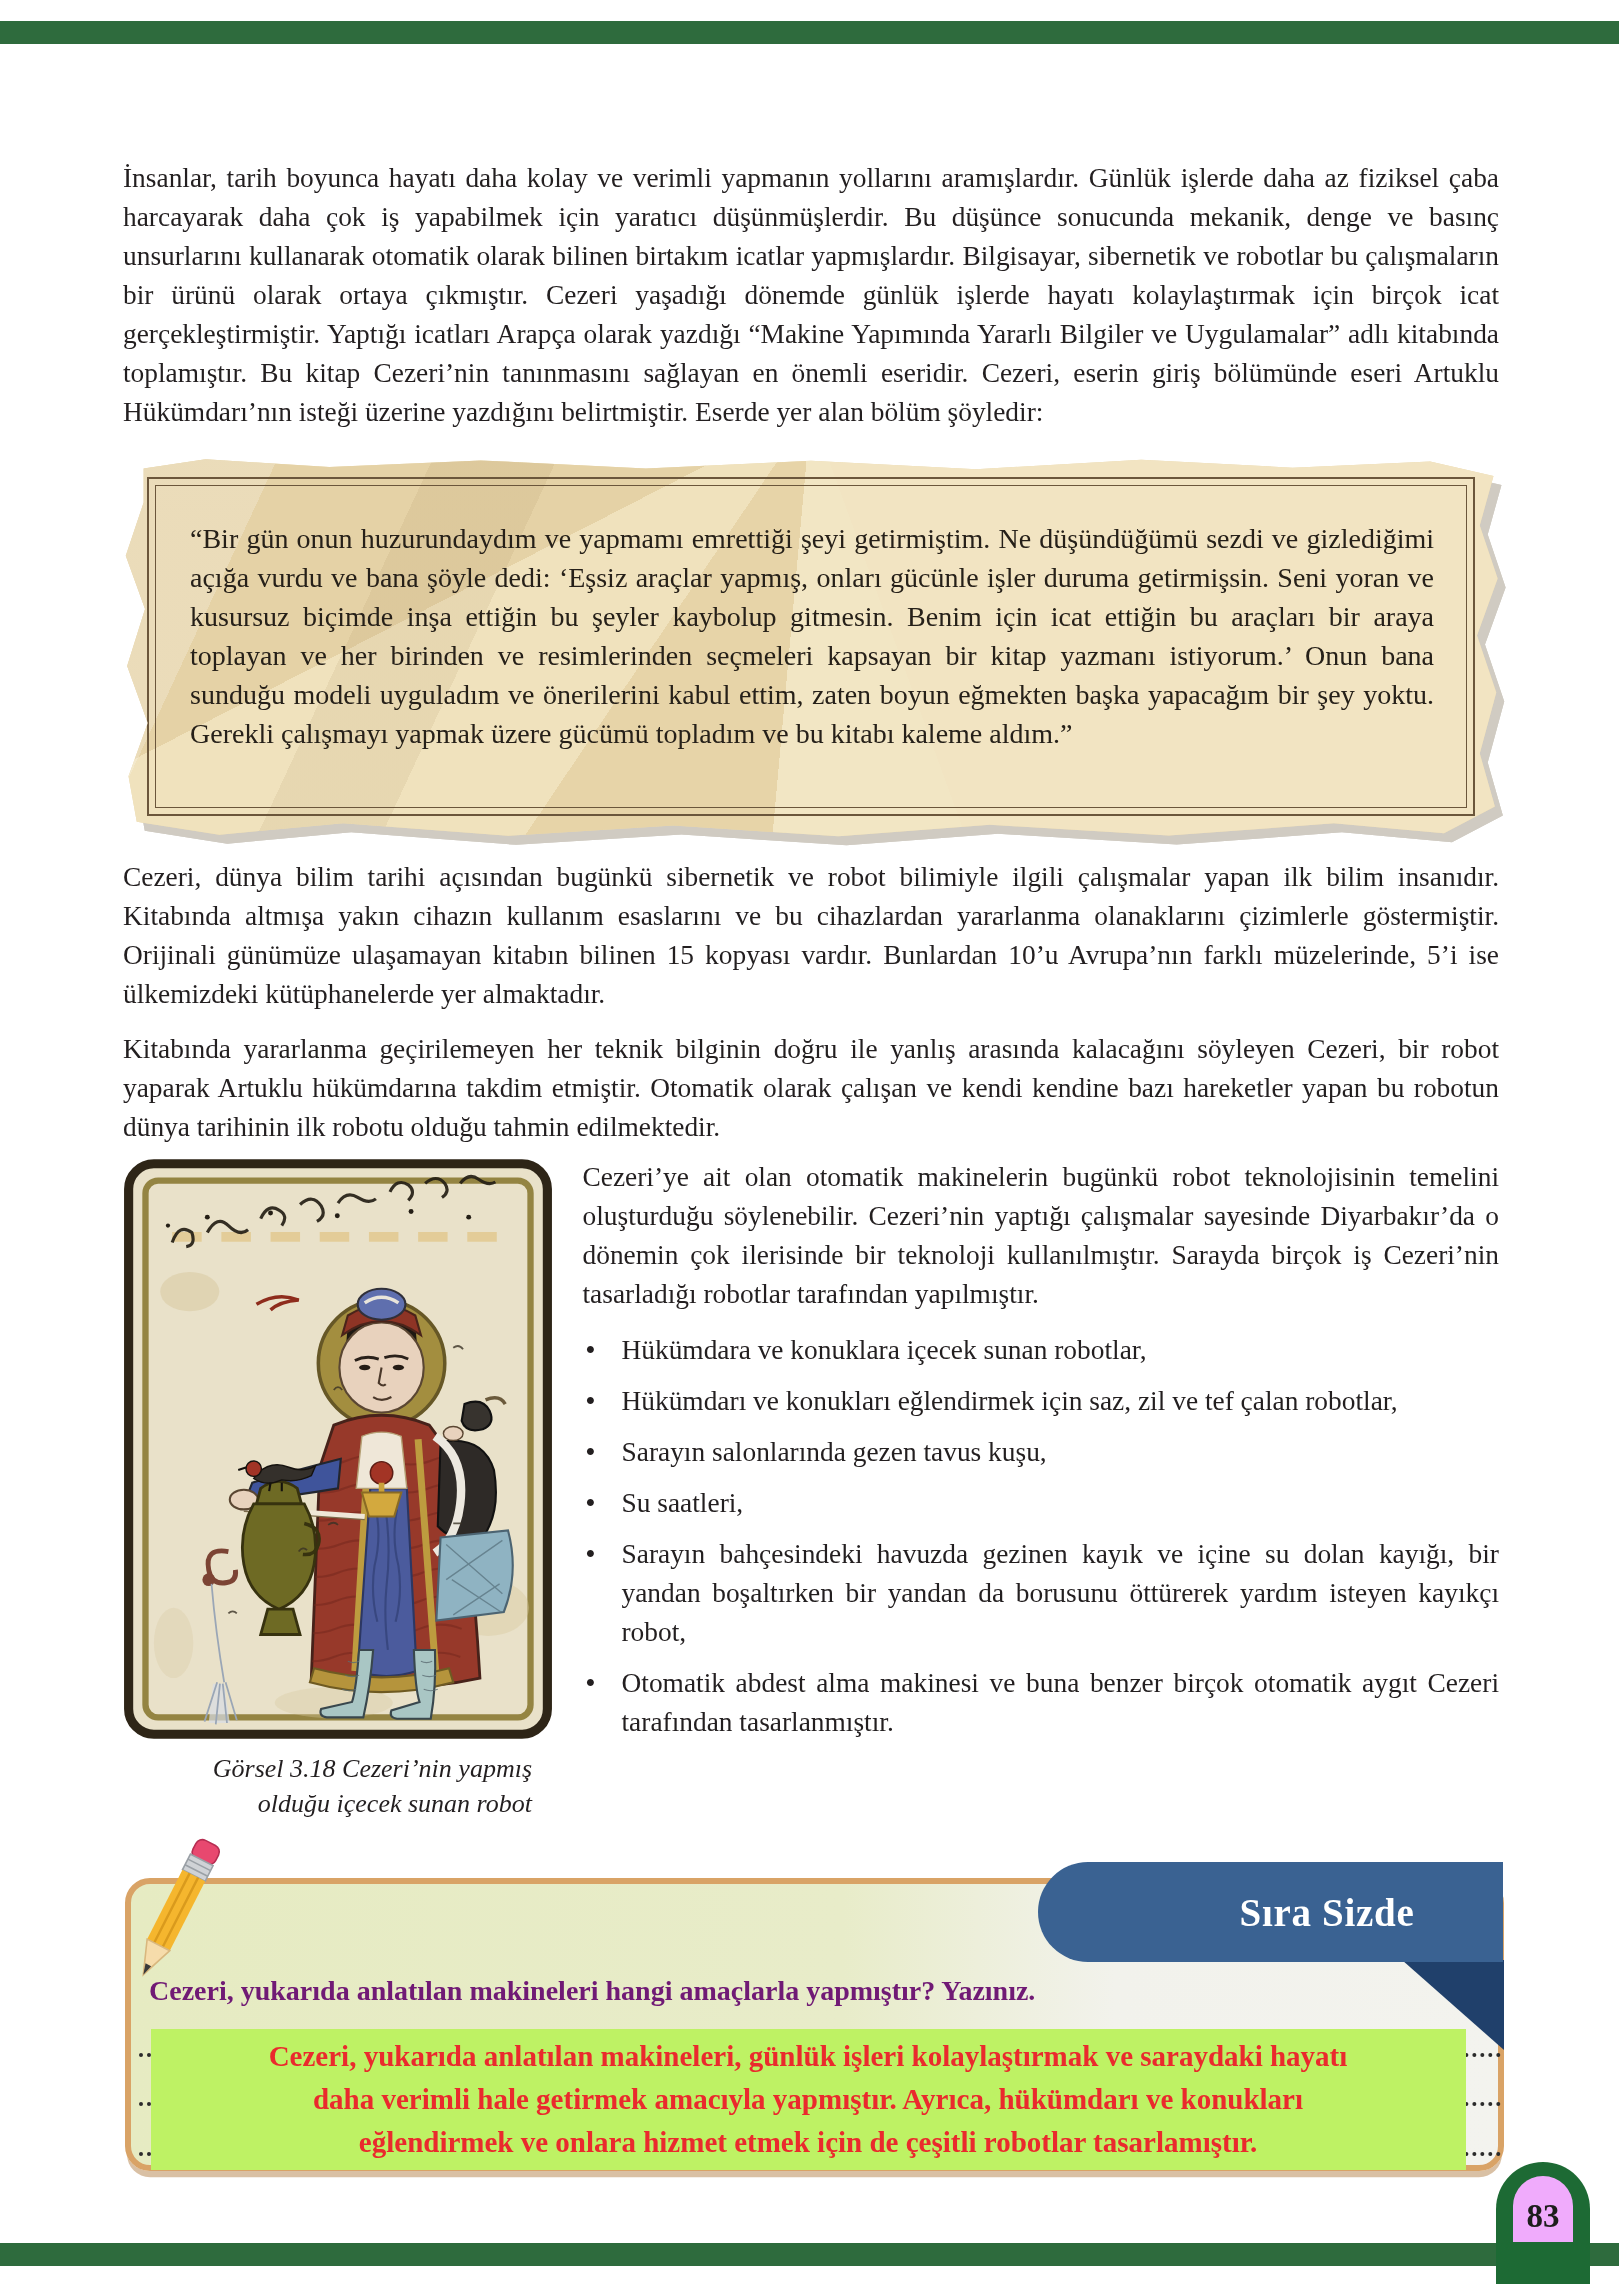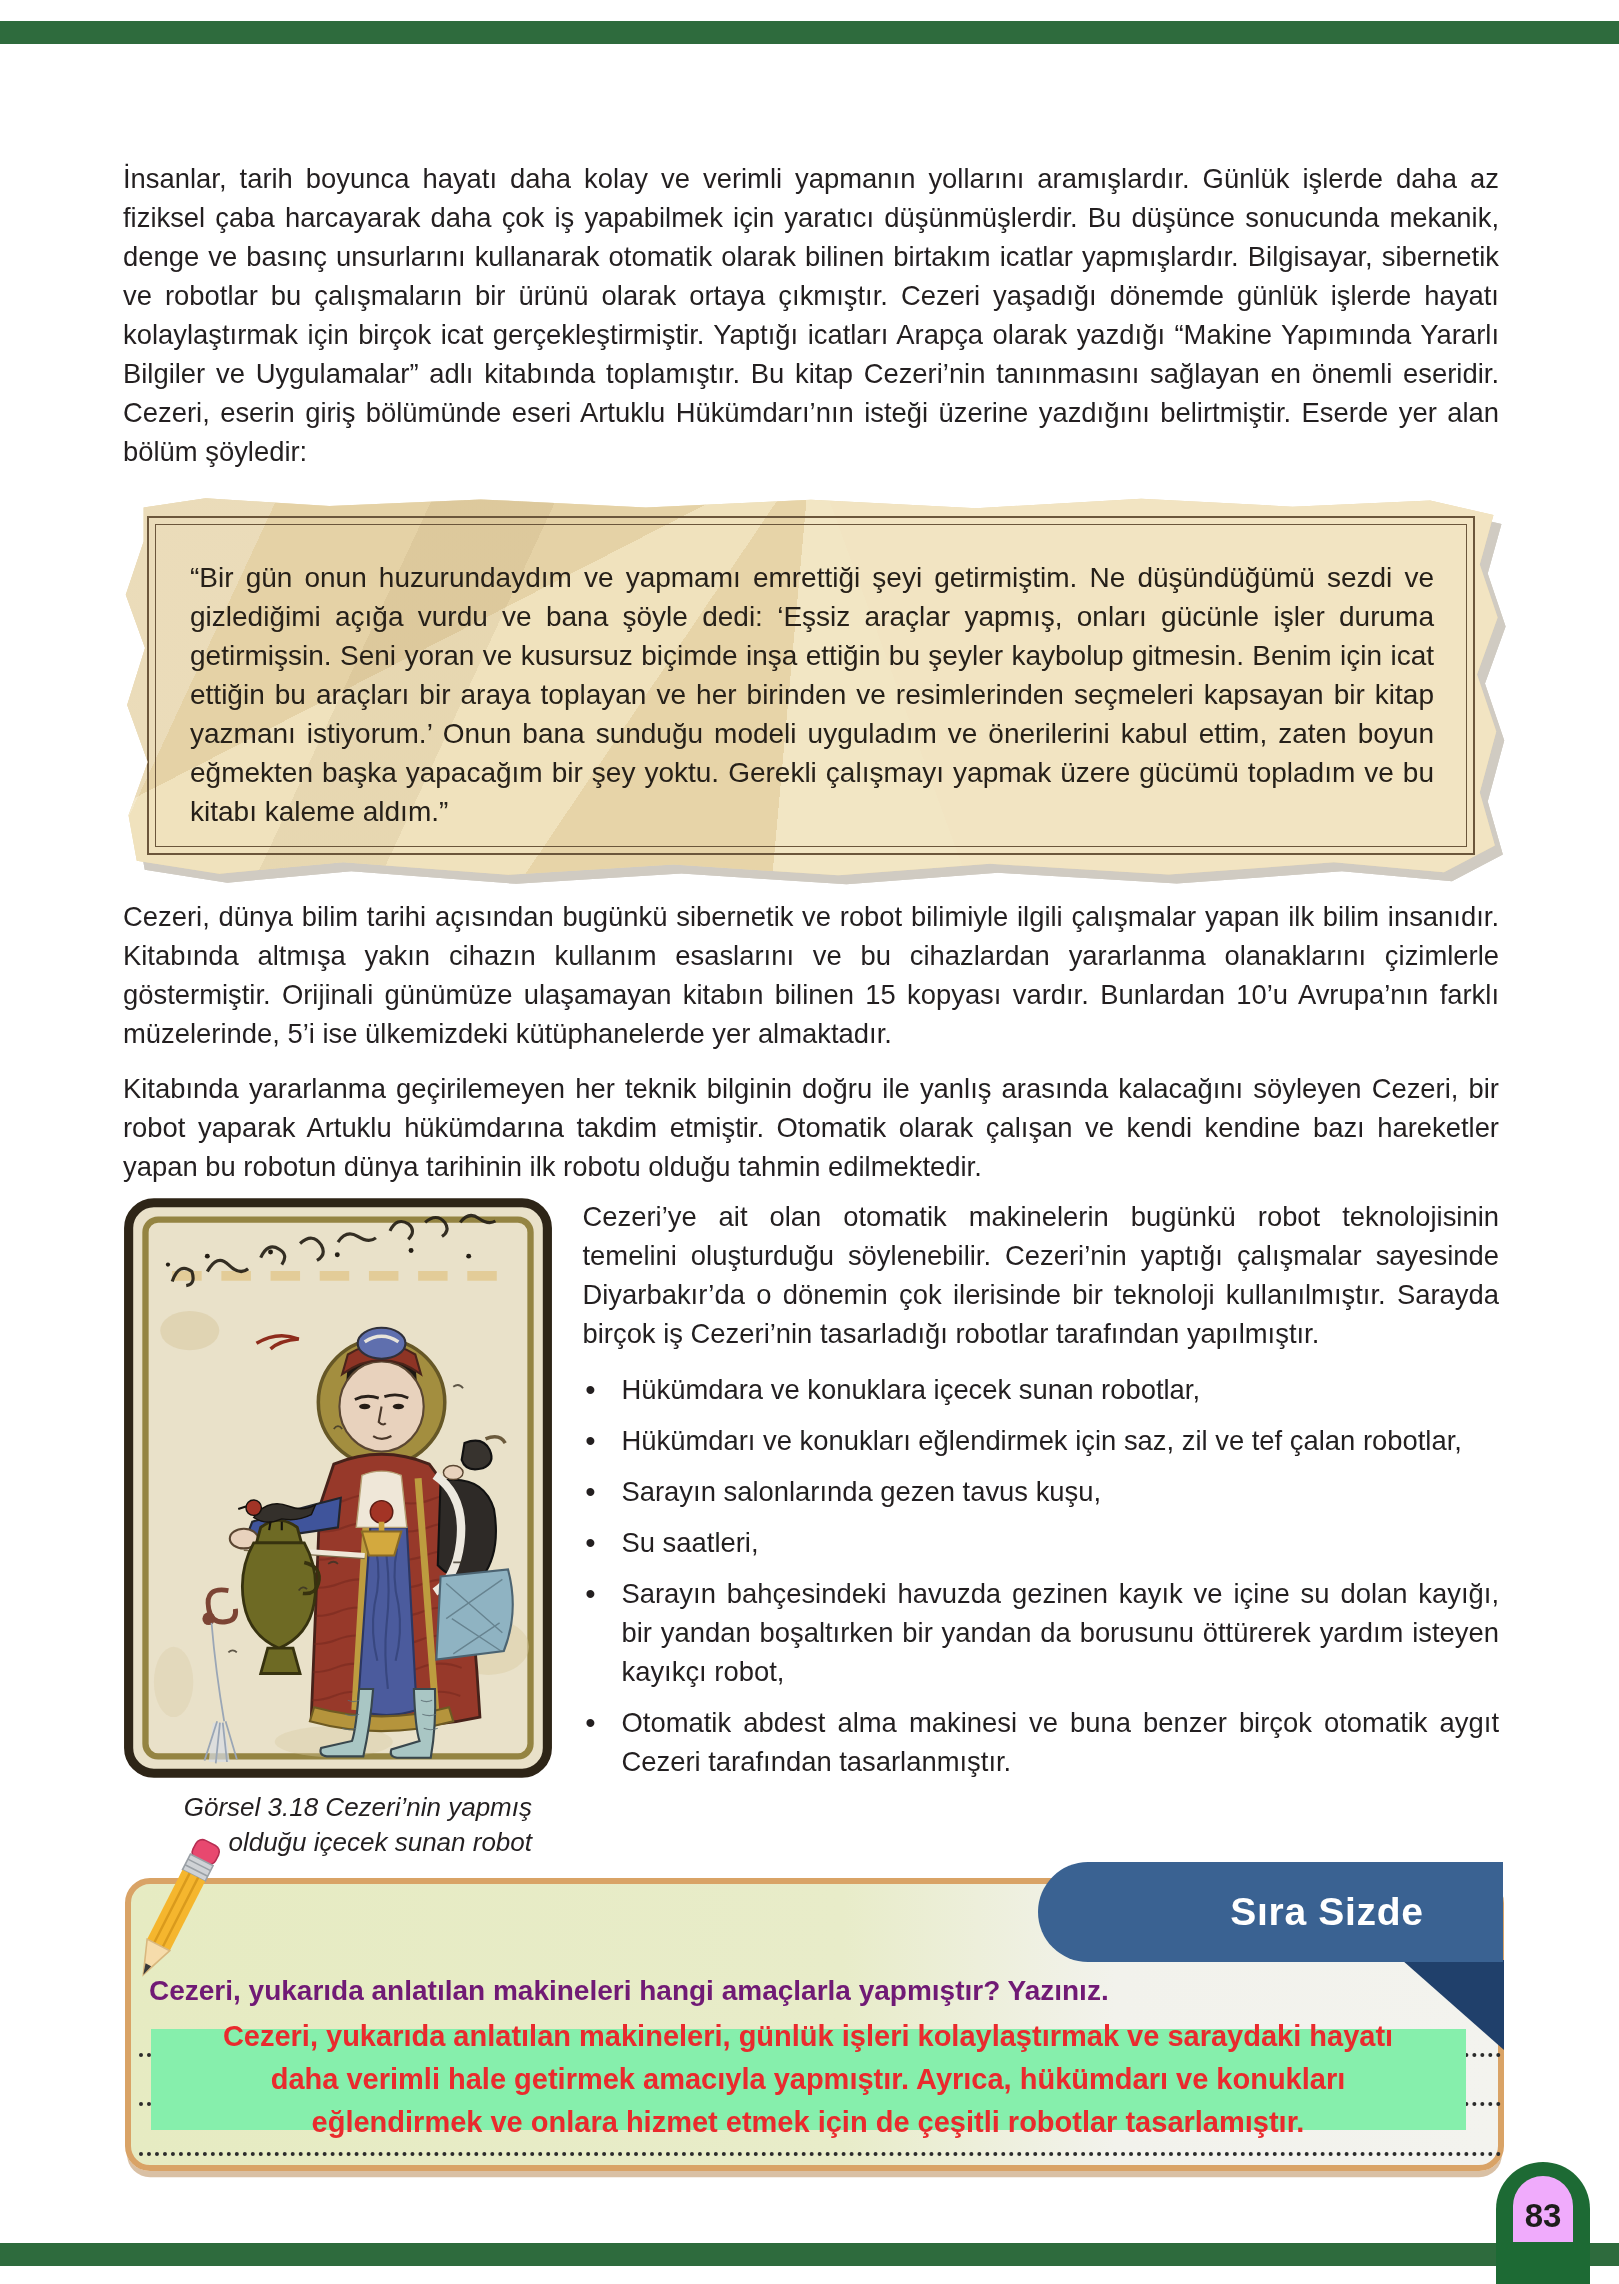--- a/index.html
+++ b/index.html
@@ -1,17 +1,17 @@
 <!DOCTYPE html>
 <html style="font-size:11.2px"><head>
 <meta charset="utf-8">
 <style>
   html,body{margin:0;padding:0;background:#ffffff;}
   .page{position:relative;width:1620px;height:2284px;background:#ffffff;overflow:hidden;
-        font-family:Liberation Sans, sans-serif;color:#231f20;}
+        font-family:Liberation Serif, serif;color:#231f20;}
   .bar{position:absolute;left:0;width:1620px;height:23px;background:#2e6b3d;}
   .bar.top{top:21px;}
   .bar.bottom{top:2243px;}
 
   .content{position:absolute;left:123px;top:159px;width:1376px;}
   p.body{margin:0;font-size:27.4px;line-height:39px;text-align:justify;}
   p.body+p.body{margin-top:15.5px;}
 
   
   .quote-outer{margin:25px 0 21px 0;filter:drop-shadow(8.4px 9.8px 0 rgba(150,140,120,.45));}
@@ -46,21 +46,21 @@
     border-radius:51px 0 0 51px;z-index:3;}
   .banner-title{position:absolute;left:141px;right:28px;top:0;height:100px;display:flex;align-items:center;
     justify-content:center;color:#ffffff;font-size:39px;font-weight:bold;letter-spacing:0.7px;}
   .fold{position:absolute;left:1281px;top:98px;width:102px;height:90px;background:#20406b;
     clip-path:polygon(0 0,100% 0,100% 100%);z-index:1;}
   .pencil{position:absolute;left:28px;top:-32px;width:55px;height:159px;transform:rotate(27deg);z-index:4;}
   .question{position:absolute;left:28px;top:110px;width:1097px;margin:0;font-size:28px;line-height:37px;
     font-weight:bold;color:#701a75;z-index:2;}
   .rule{position:absolute;left:18.3px;right:18.3px;height:0;border-bottom:4.9px dotted #2b2b2b;z-index:2;}
   .rule.r1{top:191px;} .rule.r2{top:240px;} .rule.r3{top:290px;}
-  .answer-panel{position:absolute;left:29.5px;top:167px;width:1315px;height:101px;background:#86efac;z-index:3;
+  .answer-panel{position:absolute;left:29.5px;top:167px;width:1315px;height:141px;background:#bef264;z-index:3;
     display:flex;flex-direction:column;justify-content:center;}
   .answer-panel p{margin:0;text-align:center;font-size:29px;line-height:43px;font-weight:bold;color:#ea2a2d;}
 
   
   .page-marker{position:absolute;left:1496px;top:2162px;width:94px;height:122px;background:#1d6a34;
     border-radius:47px 47px 0 0;z-index:5;}
   .marker-inner{position:absolute;left:17px;top:14px;width:60px;height:66px;background:#f0abfc;
     border-radius:30px 30px 0 0;display:flex;align-items:flex-end;justify-content:center;}
   .marker-inner span{font-size:33px;font-weight:bold;color:#1d1d1b;padding-bottom:7px;}
 </style>

